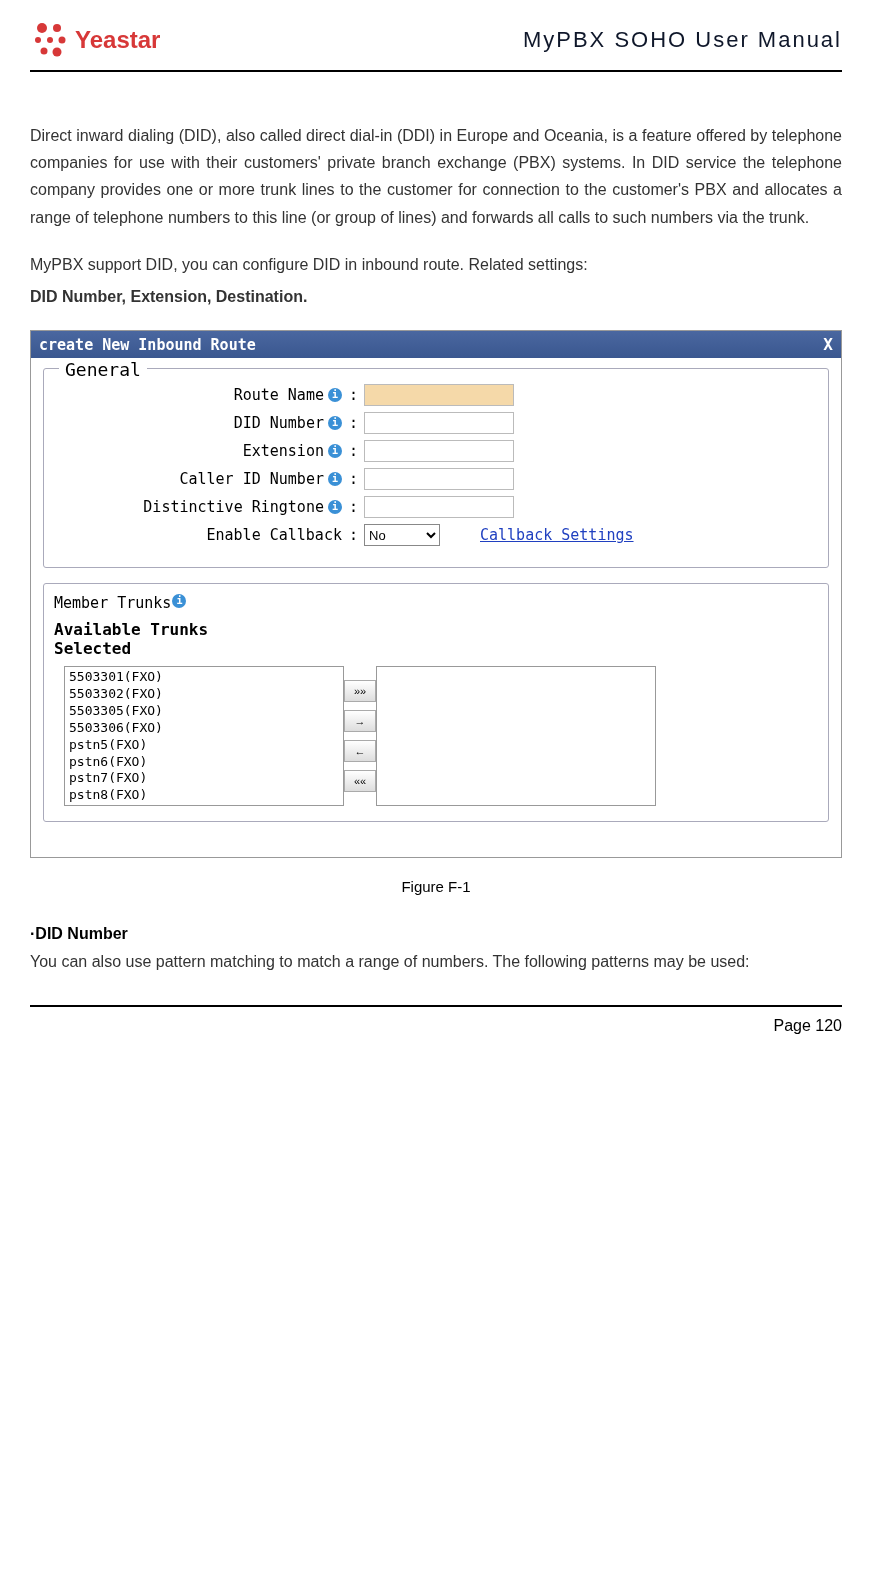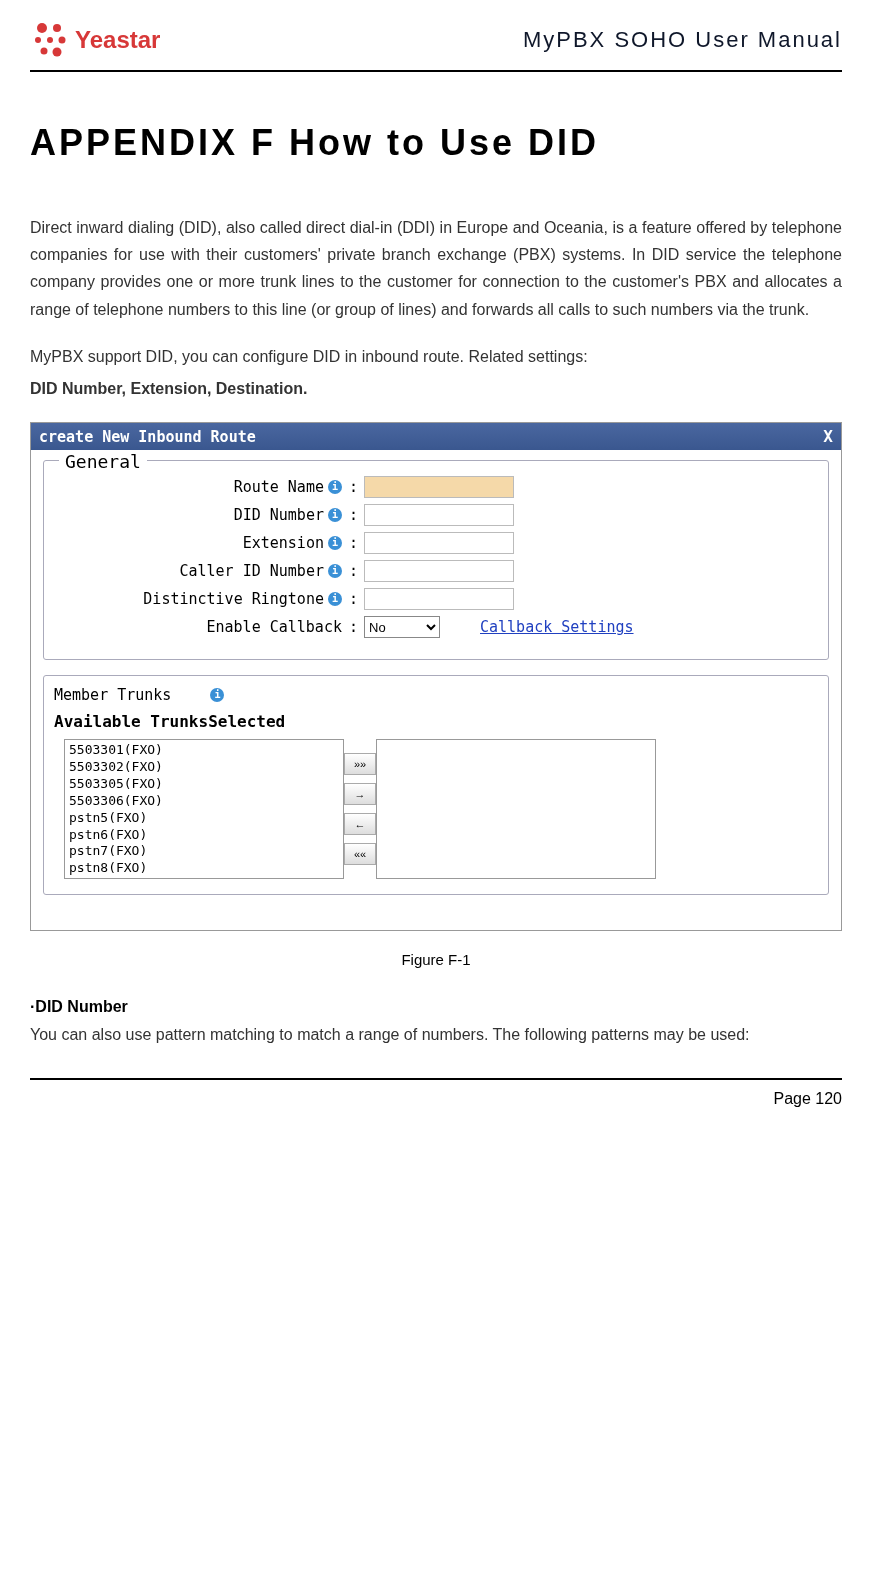--- a/index.html
+++ b/index.html
@@ -163,31 +163,30 @@
       text-decoration: underline;
       font-family: "SimSun", monospace;
       font-size: 15px;
       margin-left: 40px;
       cursor: pointer;
     }
     .member-trunks-label {
       font-family: "SimSun", monospace;
       font-size: 15px;
       display: flex;
-      align-items: center;
       margin-bottom: 8px;
-      gap: 38px;
     }
     .trunks-header {
       display: flex;
-      justify-content: flex-start;
+      justify-content: flex-end;
       font-family: "SimSun", monospace;
       font-weight: bold;
       font-size: 16px;
       margin-bottom: 8px;
+      flex-direction: column;
     }
     .trunks-row {
       display: flex;
       align-items: center;
       padding: 0 10px;
     }
     .trunk-list {
       width: 280px;
       height: 140px;
       border: 1px solid #999;
@@ -249,21 +248,20 @@
         <circle cx="27" cy="32" r="4.5" fill="#d73838"></circle>
         <circle cx="20" cy="20" r="3" fill="#d73838"></circle>
       </svg>
     </div>
     <span class="logo-text">Yeastar</span>
   </div>
   <div class="manual-title">MyPBX SOHO User Manual</div>
 </div>
 
 <div class="page-content">
-  <h1 class="appendix-title">APPENDIX F How to Use DID</h1>
 
   <p class="para">Direct inward dialing (DID), also called direct dial-in (DDI) in Europe and Oceania, is a feature offered by telephone companies for use with their customers' private branch exchange (PBX) systems. In DID service the telephone company provides one or more trunk lines to the customer for connection to the customer's PBX and allocates a range of telephone numbers to this line (or group of lines) and forwards all calls to such numbers via the trunk.</p>
 
   <p class="para para-tight">MyPBX support DID, you can configure DID in inbound route. Related settings:</p>
   <p class="para bold">DID Number, Extension, Destination.</p>
 
   <div class="figure-container">
     <div class="figure-titlebar">
       <span>create New Inbound Route</span>
       <span class="figure-close">X</span>

